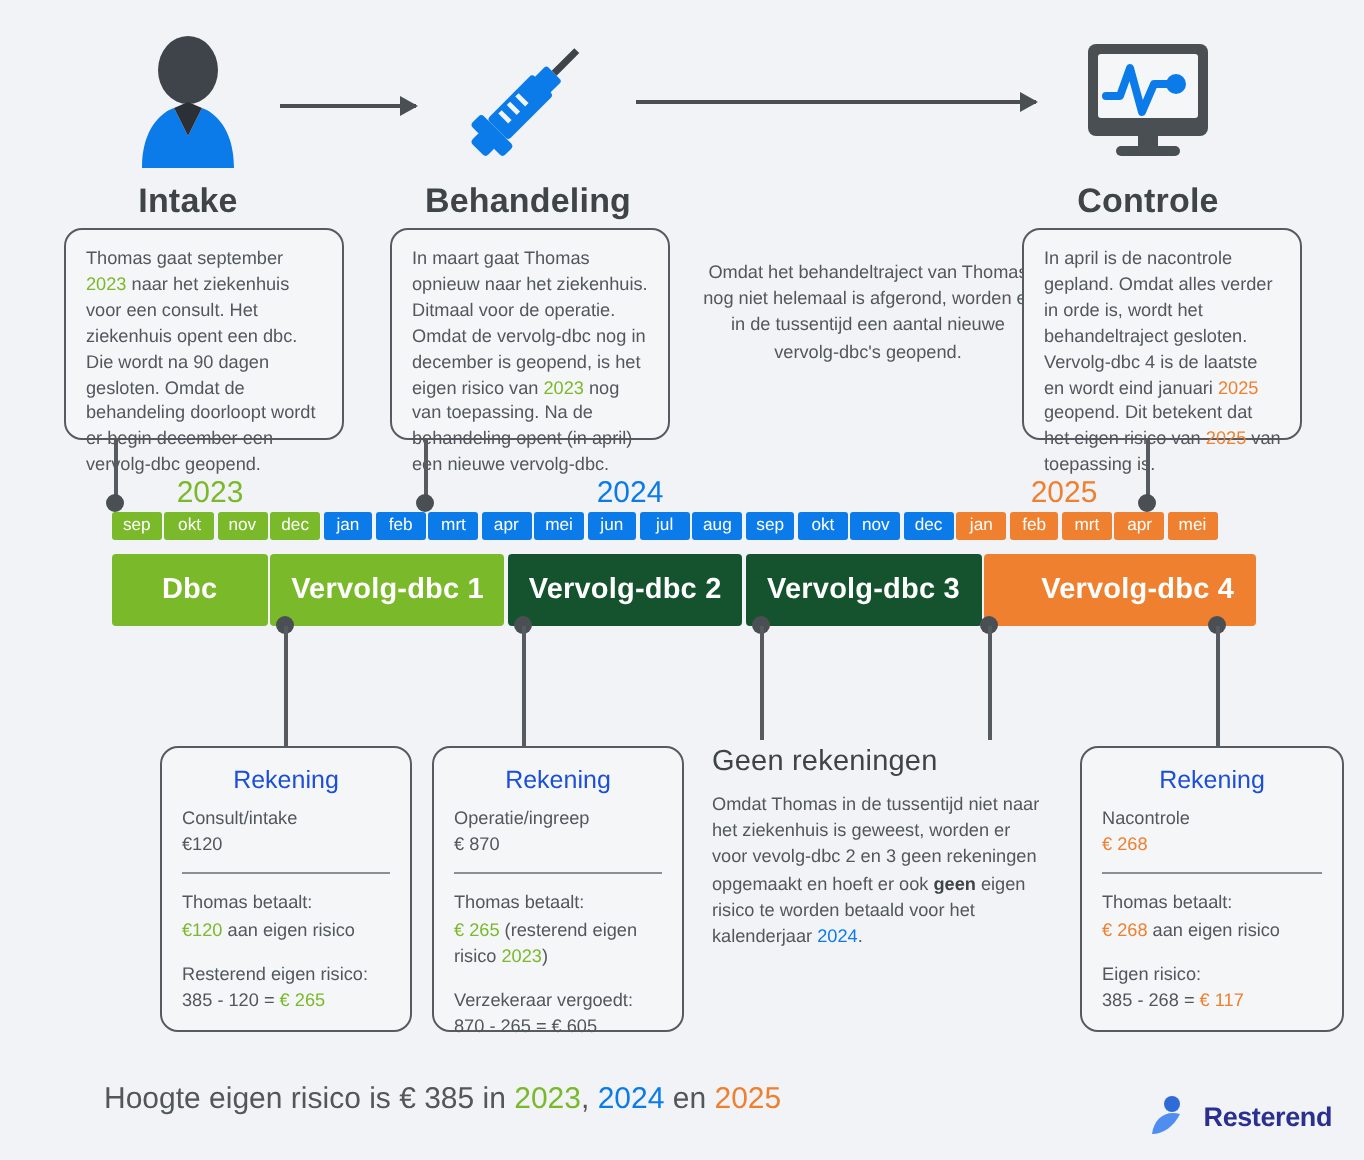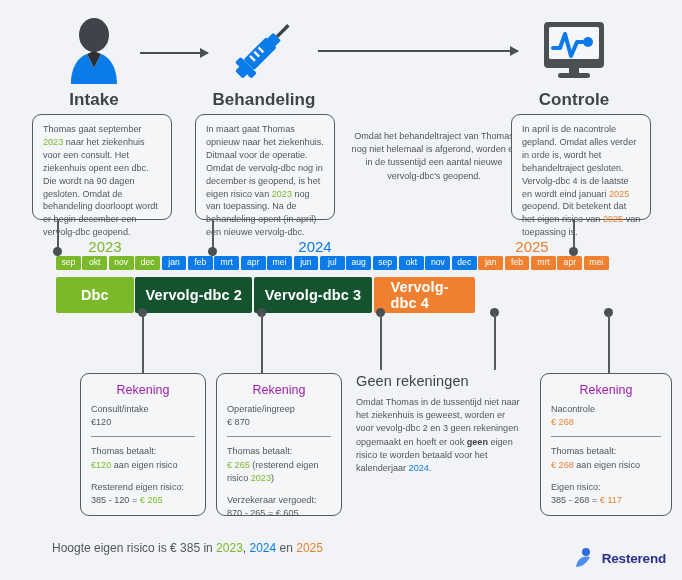--- a/index.html
+++ b/index.html
@@ -88,34 +88,34 @@
     position: absolute;
     background: #f4f6f8;
     border: 1.7px solid #565b61;
     border-radius: 9px;
     padding: 7px 10px 9px 10px;
     font-size: 9.1px;
     line-height: 1.45;
     color: #52575c;
   }
   .card-title {
-    text-align: center; font-size: 12.5px; color: #a21caf;
+    text-align: center; font-size: 12.5px; color: #1d4ed8;
     margin-bottom: 4px; font-weight: 400;
   }
   .hr { border-top: 1px solid #8b9096; margin: 7px 0 8px 0; }
   .gap { height: 9px; }
   .nobill-title {
     position: absolute; font-size: 14.5px; color: #3f4449; font-weight: 400;
     text-align: left; letter-spacing: .1px;
   }
 
   
   .footer-text {
     position: absolute; left: 52px; top: 541px;
-    font-size: 12px; color: #52575c;
+    font-size: 15px; color: #52575c;
   }
   .logo { position: absolute; right: 16px; top: 546px; display: flex; align-items: center; gap: 5px; }
   .logo-text { font-size: 13.5px; font-weight: 700; color: #2b2f8f; letter-spacing: -.2px; }
 </style>
 </head>
 <body>
 
 <div class="stage">
 
   <div class="icon-node" style="left:40px;top:18px;width:108px;">
@@ -203,23 +203,24 @@
       <div class="month m-blue">dec</div>
       <div class="month m-orange">jan</div>
       <div class="month m-orange">feb</div>
       <div class="month m-orange">mrt</div>
       <div class="month m-orange">apr</div>
       <div class="month m-orange">mei</div>
     </div>
 
   <div class="bars" id="bar-track">
       <div class="bar b-green" style="width: 77.6px;">Dbc</div>
+      <div class="bar b-green" style="width: 117.2px;">Vervolg-dbc 1</div>
       <div class="bar b-blue" style="width: 117.2px;">Vervolg-dbc 2</div>
       <div class="bar b-blue" style="width: 118px;">Vervolg-dbc 3</div>
-      <div class="bar b-orange" style="width: 101px; padding-left: 17px;">Vervolg-dbc 4</div>
+      <div class="bar b-orange" style="width: 136px; padding-left: 17px;">Vervolg-dbc 4</div>
     </div>
 
   <div class="dot" style="left:138px;top:308px;"></div>
   <div class="stem" style="left:142px;top:313px;height:63px;"></div>
 
   <div class="dot" style="left:257px;top:308px;"></div>
   <div class="stem" style="left:261px;top:313px;height:63px;"></div>
 
   <div class="dot" style="left:376px;top:308px;"></div>
   <div class="stem" style="left:380px;top:313px;height:57px;"></div>

